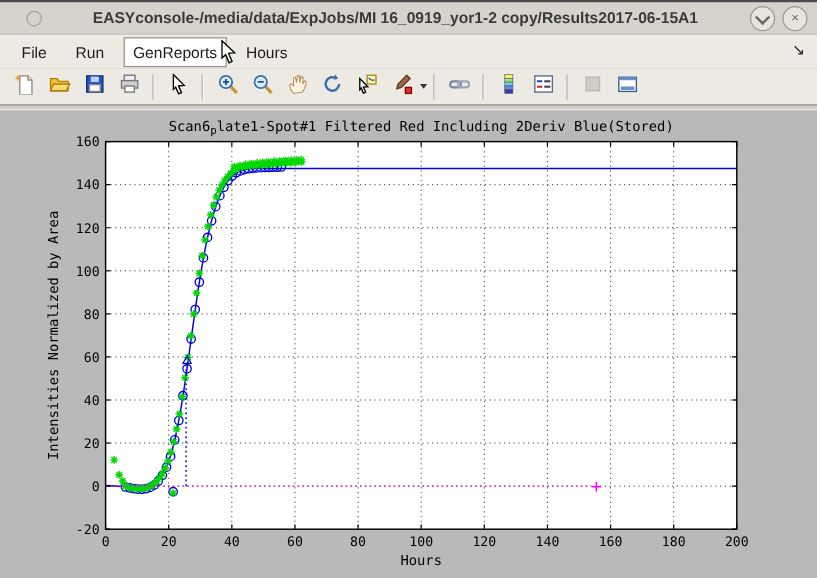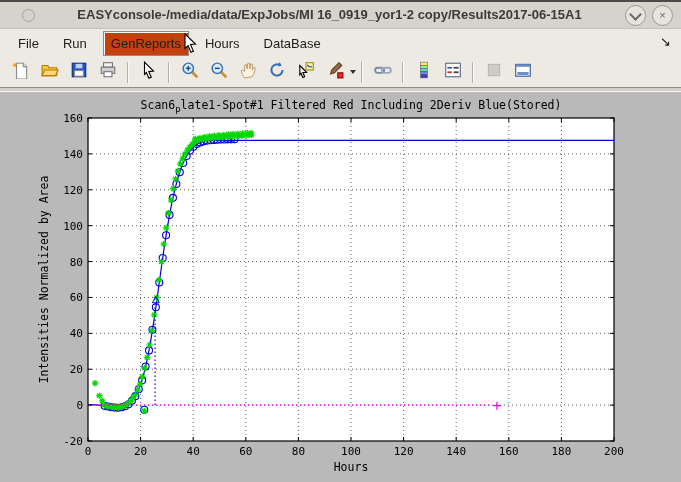--- a/index.html
+++ b/index.html
@@ -21,21 +21,21 @@
   .win-buttons{position:absolute;right:8px;top:3px;display:flex;gap:6px;}
   .win-btn{width:19px;height:19px;border-radius:50%;border:1px solid #9a978f;
     background:#e6e4dd;color:#6a675f;display:flex;align-items:center;justify-content:center;
     font-size:11px;line-height:1;cursor:default;}
   .chev{width:7px;height:7px;border-right:2px solid #6a675f;border-bottom:2px solid #6a675f;
     transform:rotate(45deg);margin-top:-3px;}
   
   .menubar{height:28px;background:#edeae3;display:flex;align-items:center;
     padding-left:10px;position:relative;font-size:13px;color:#1c1c1c;}
   .menu-item{padding:4px 7px;margin-right:8px;border:1px solid transparent;}
-  .menu-item.active{border:1px solid #8f8c85;background:#c2410c;
+  .menu-item.active{border:1px solid #8f8c85;background:#ffffff;
     box-shadow:inset 1px 1px 0 #fbfaf6;text-align:center;}
   .menu-overflow{position:absolute;right:10px;top:5px;font-size:13px;color:#222;}
   
   .toolbar{height:30px;background:#edeae3;display:flex;align-items:center;
     padding-left:6px;}
   .tb-btn{width:25px;height:25px;display:flex;align-items:center;justify-content:center;
     border:1px solid transparent;background:transparent;padding:0;margin:0 1px;}
   .tb-btn svg{width:18px;height:18px;}
   .tb-btn.disabled{opacity:.55;filter:grayscale(1);}
   .tb-caret{width:0;height:0;border-left:3px solid transparent;border-right:3px solid transparent;
@@ -66,21 +66,20 @@
         </div>
     </div>
   </div>
 
   <div class="menubar" id="menubar">
 
   <div class="menu-item">File</div>
       <div class="menu-item">Run</div>
       <div class="menu-item active">GenReports</div>
       <div class="menu-item">Hours</div>
-      <div class="menu-item">DataBase</div>
       <span class="menu-overflow">↘</span>
     </div>
 
   <div class="toolbar" id="toolbar">
       <div class="tb-btn">
         <span><svg viewBox="0 0 16 16">
             <path d="M4 2h6l3 3v11H4z" fill="#fff" stroke="#8a8a8a"></path>
             <path d="M10 2v3h3" fill="#f4f0d0" stroke="#8a8a8a"></path>
             <path d="M2.5 1 L3.4 3 L5.5 3.6 L3.4 4.2 L2.5 6.2 L1.6 4.2 L-.4 3.6 L1.6 3 Z" fill="#f79820"></path>
           </svg></span>

